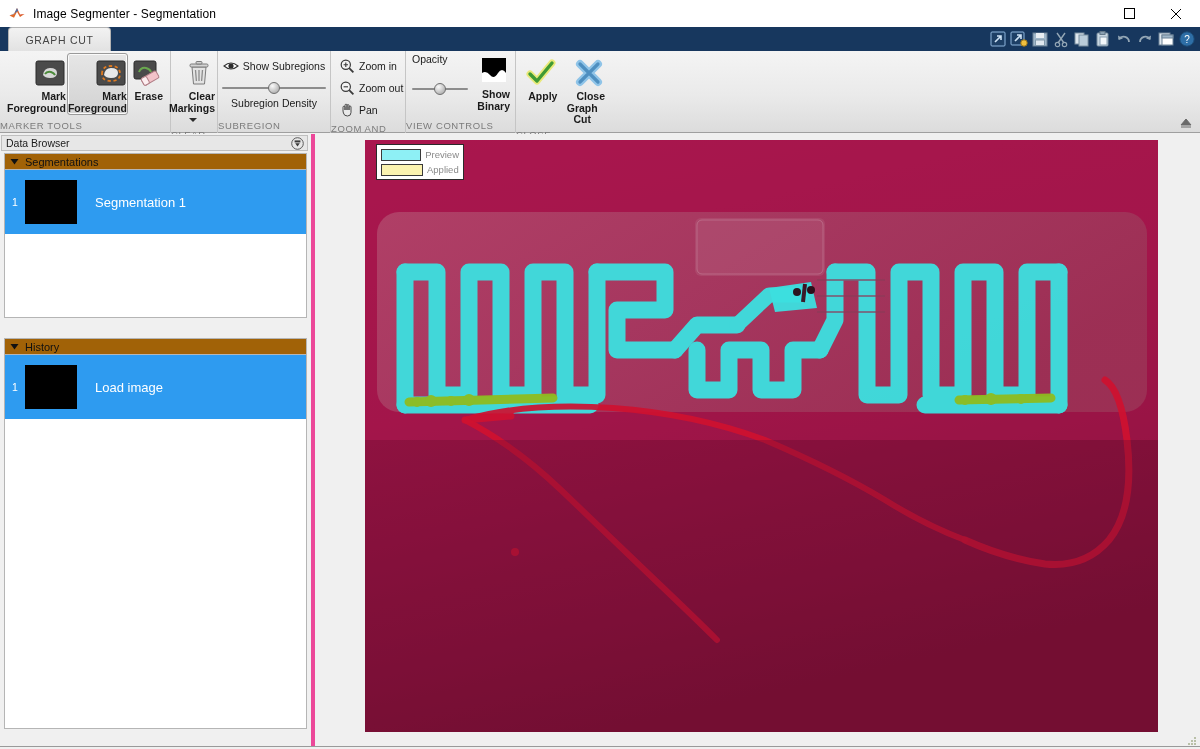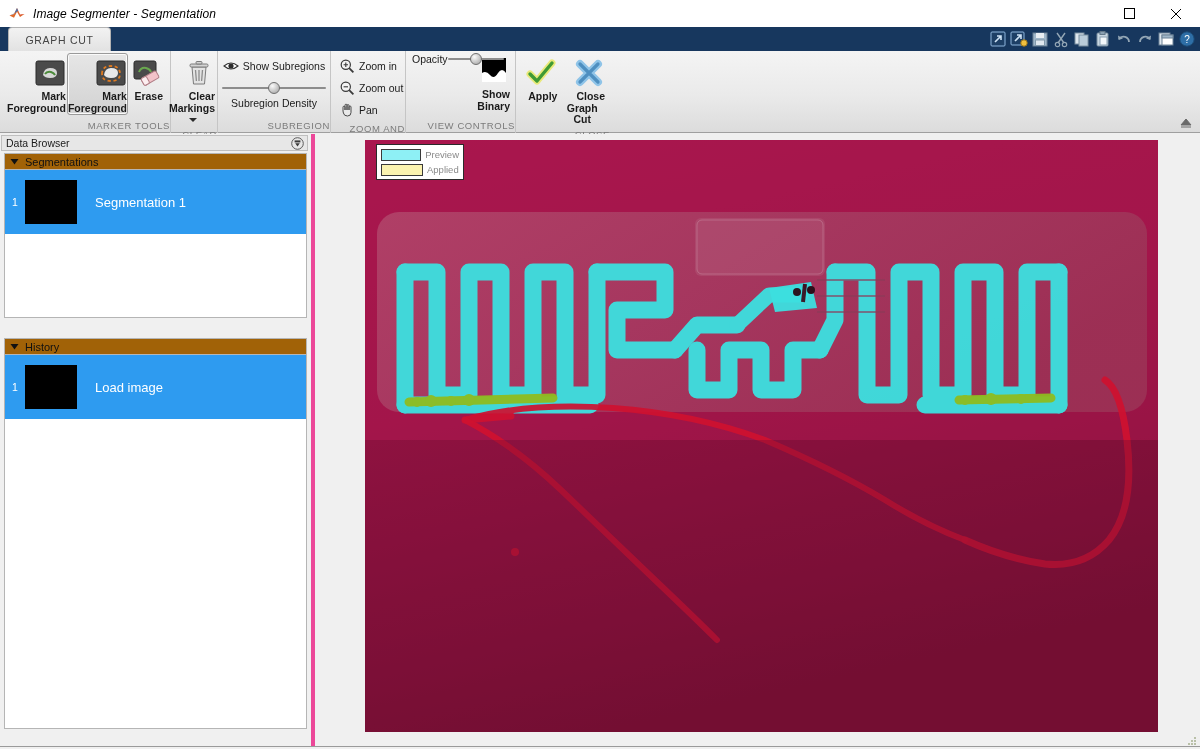--- a/index.html
+++ b/index.html
@@ -9,21 +9,21 @@
     background:#f0f0f0;
   }
   #app { position:relative; width:1200px; height:749px; }
 
   
   .titlebar {
     position:absolute; left:0; top:0; width:1200px; height:27px;
     background:#ffffff; display:flex; align-items:center;
   }
   .tb-logo { width:18px; height:18px; margin-left:8px; flex:0 0 auto; }
-  .tb-title { font-size:12px; color:#000; margin-left:7px; letter-spacing:.1px;font-style:italic; }
+  .tb-title { font-size:12px; color:#000; margin-left:7px; letter-spacing:.1px; }
   .tb-btns { margin-left:auto; display:flex; height:27px; }
   .tb-btn { width:46px; height:27px; display:flex; align-items:center; justify-content:center;
             font-size:13px; color:#000; }
   .tb-btn.close { width:48px; }
 
   
   .ribbon-bar {
     position:absolute; left:0; top:27px; width:1200px; height:24px;
     background:#17375e;
   }
@@ -44,21 +44,21 @@
   .ribbon {
     position:absolute; left:0; top:51px; width:1200px; height:82px;
     background:linear-gradient(#f4f4f4 0%, #eaeaea 55%, #dcdcdc 100%);
     border-bottom:1px solid #9f9f9f;
   }
   .rib-groups { position:absolute; left:0; top:0; height:82px; display:flex; }
   .rgroup { position:relative; height:82px; display:flex; flex-direction:column;
             border-right:1px solid #c5c5c5; }
   .rgroup:last-child { border-right:none; }
   .rgroup-body { flex:1 1 auto; display:flex; align-items:flex-start; padding:2px 6px 0 6px; }
-  .rgroup-label { height:15px; line-height:15px; text-align:right; font-size:9.5px;
+  .rgroup-label { height:15px; line-height:15px; text-align:left; font-size:9.5px;
                   color:#7b7b7b; letter-spacing:.6px; }
 
   .bigbtn { width:62px; display:flex; flex-direction:column; align-items:flex-end;
             padding-top:3px; border:1px solid transparent; border-radius:3px; cursor:default;font-weight:bold; }
   .bigbtn.active { border:1px solid #9a9a9a; background:linear-gradient(#e6e6e6,#d2d2d2);
                    box-shadow: inset 0 0 0 1px #fafafa; }
   .bigbtn .ic { width:32px; height:32px; margin-bottom:2px; }
   .bigbtn .lbl { font-size:10.5px; color:#1a1a1a; text-align:center; line-height:11.5px; }
 
   .smrow { display:flex; align-items:center; gap:4px; height:22px; padding:0 2px; }
@@ -309,21 +309,21 @@
               <path d="M4 9 L4 5.2 Q4 4.2 5 4.2 Q6 4.2 6 5.2 L6 8 L6 3.2 Q6 2.2 7 2.2 Q8 2.2 8 3.2 L8 8 L8 3.6 Q8 2.6 9 2.6 Q10 2.6 10 3.6 L10 8 L10 5 Q10 4 11 4 Q12 4 12 5 L12 10.5 Q12 14 8.5 14 Q5 14 4.4 11 Z" fill="#e9e9e9" stroke="#4a4a4a" stroke-width="1"></path>
             </svg>
             <span class="lbl">Pan</span>
           </div>
         </div>
         <div class="rgroup-label">ZOOM AND PAN</div>
       </div>
 
       <div class="rgroup" style="width:110px">
         <div class="rgroup-body" style="padding:2px 4px 0 6px">
-          <div style="display:flex;flex-direction:row;width:56px">
+          <div style="display:flex;flex-direction:column;width:56px">
             <div class="lbl" style="font-size:10.5px;color:#1a1a1a;margin-bottom:18px">Opacity</div>
             <div class="slider" style="width:56px">
               <div class="track" style="width:56px"></div>
               <div class="knob" id="op-knob" style="left: 22px;"></div>
             </div>
           </div>
           <div class="bigbtn" style="width:48px;padding-top:1px">
             <svg class="ic" viewBox="0 0 32 32">
               <rect x="4" y="3" width="24" height="24" fill="#000000"></rect>
               <path d="M4 27 L4 18 Q8 15 12 20 Q16 25 20 18 Q24 12 28 18 L28 27 Z" fill="#ffffff"></path>

